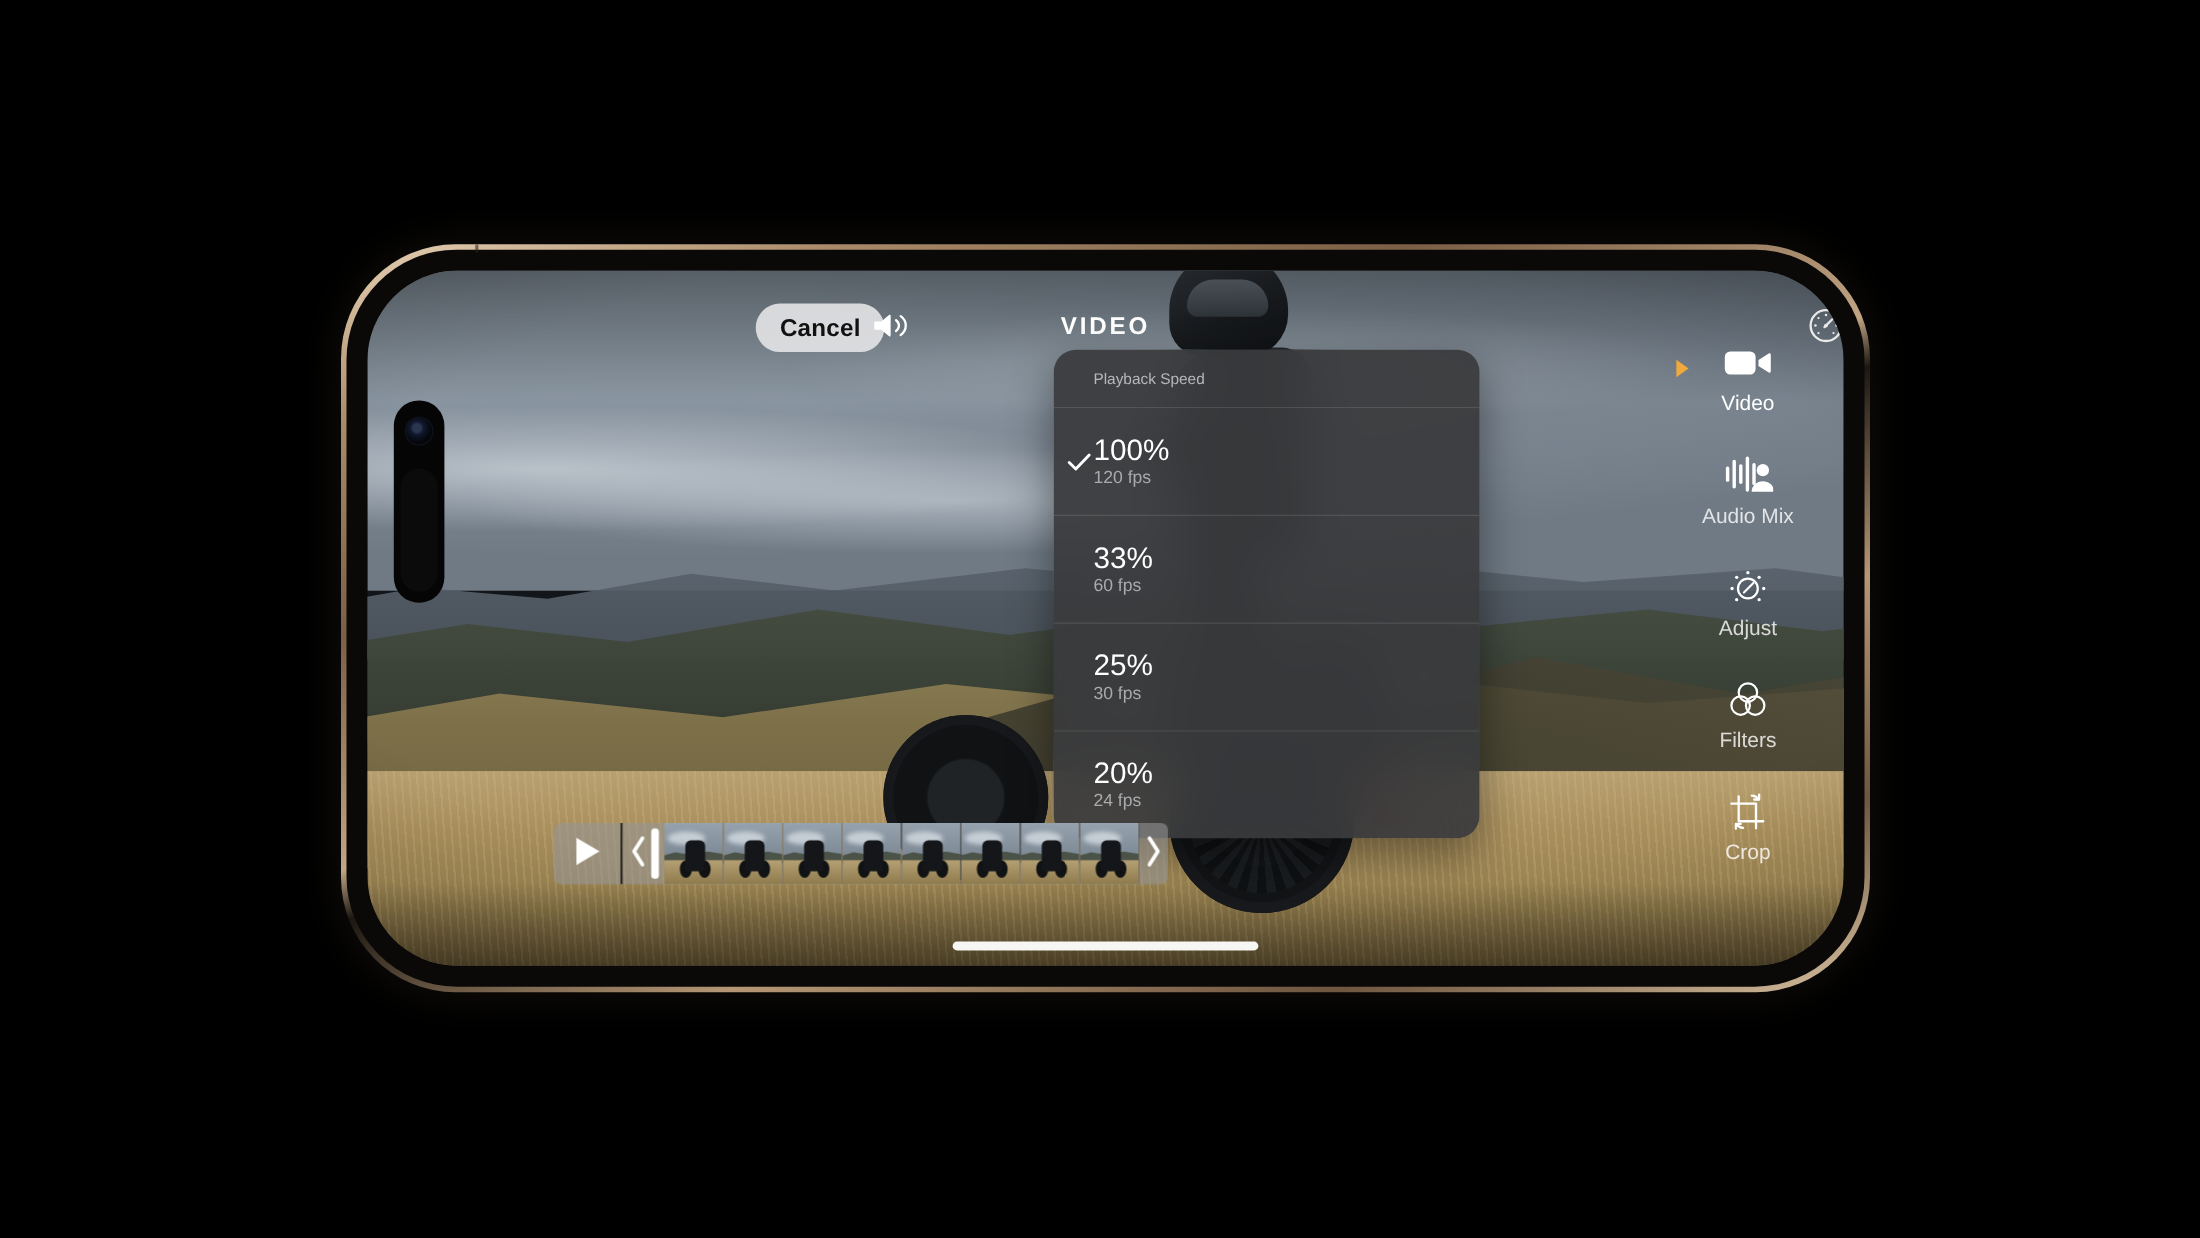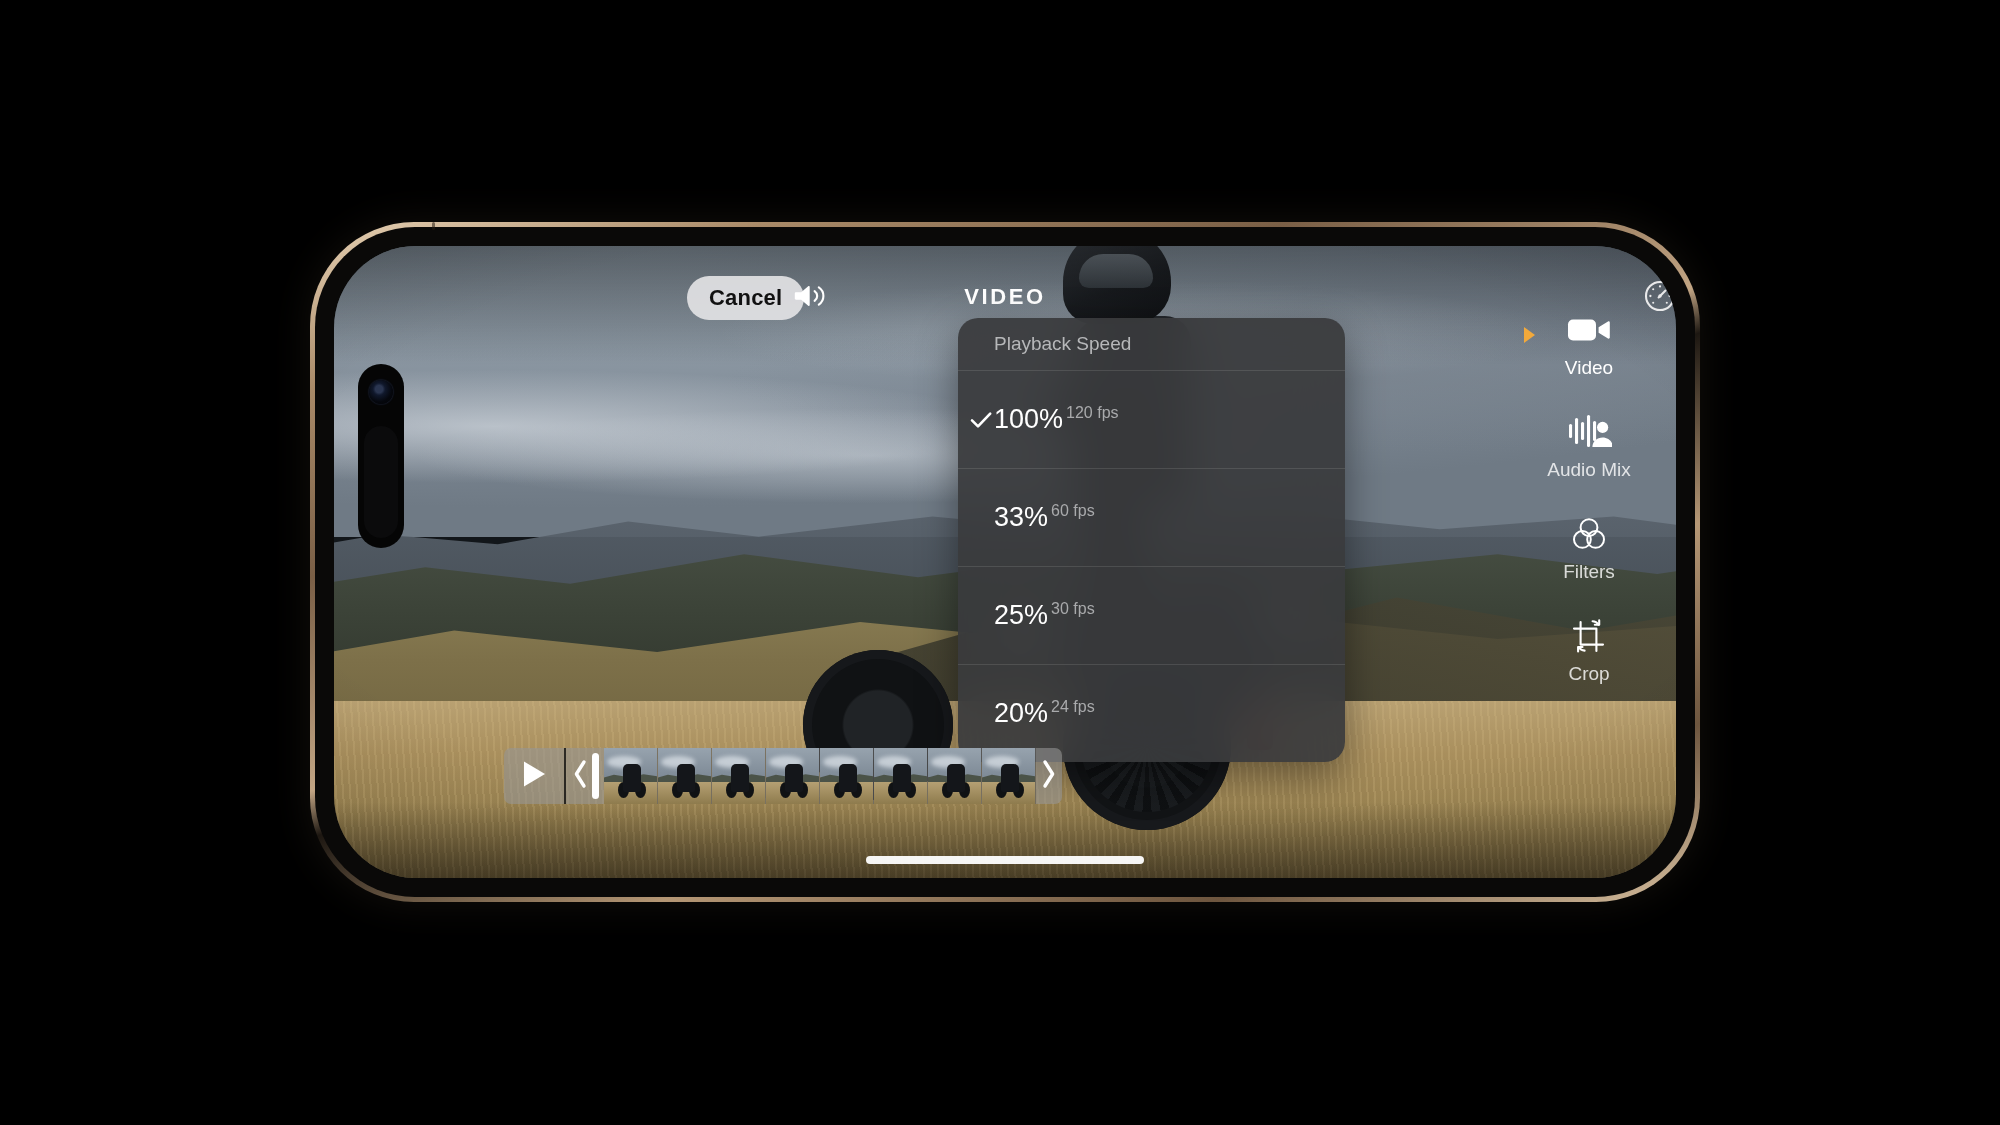--- a/index.html
+++ b/index.html
@@ -176,35 +176,35 @@
   .speed-popup {
     position:absolute; left:624px; top:72px;
     width:387px; border-radius:20px;
     background:rgba(57,58,60,.93);
     backdrop-filter: blur(22px);
     overflow:hidden;
     box-shadow: 0 14px 40px rgba(0,0,0,.42);
   }
   .popup-header {
     height:52px; display:flex; align-items:center; padding:0 0 0 36px;
-    color:#b6b7b9; font-size:19px; font-weight:400;
+    color:#b6b7b9; font-size:14px; font-weight:400;
   }
   .popup-row {
     position:relative; height:98px;
     display:flex; align-items:center;
     border-top:1px solid rgba(255,255,255,.11);
     padding-left:36px;
     cursor:pointer;
   }
   .popup-row .check {
     position:absolute; left:8px; top:50%; transform:translateY(-50%);
     width:30px; height:30px; display:flex; align-items:center; justify-content:center;
     color:#fff;
   }
-  .popup-row .rowtexts { display:flex; gap:3px; }
+  .popup-row .rowtexts { display:flex; flex-direction:column; gap:3px; }
   .popup-row .primary { color:#fff; font-size:27px; font-weight:400; line-height:1.06; }
   .popup-row .secondary { color:#a9aaac; font-size:16px; font-weight:400; line-height:1.06; }
 
   
   .tool-rail { position:absolute; right:12px; top:46px; width:150px; }
   .tool {
     position:relative;
     height:102px;
     display:flex; flex-direction:column; align-items:center; justify-content:center;
     gap:4px; cursor:pointer;
@@ -405,20 +405,39 @@
               <rect x="21" y="1" width="3.1" height="32" rx="1.5"></rect>
               <rect x="27" y="7" width="3.1" height="20" rx="1.5"></rect>
             </g>
             <circle cx="36.6" cy="13.4" r="5.6" fill="#ffffff"></circle>
             <path d="M26.4 33c0-5.4 4.6-9.4 10.2-9.4S46.8 27.6 46.8 33z" fill="#ffffff"></path>
           </svg>
         </span>
         <span class="label">Audio Mix</span>
       </div>
 
+      <div class="tool">
+
+        <span class="glyph">
+          <svg width="40" height="40" viewBox="0 0 40 40" fill="none">
+            <circle cx="20" cy="21" r="9" stroke="#ffffff" stroke-width="2"></circle>
+            <path d="M25 16 16.4 24.6" stroke="#ffffff" stroke-width="2" stroke-linecap="round"></path>
+            <g fill="#ffffff">
+              <circle cx="20" cy="6.6" r="1.5"></circle>
+              <circle cx="30.2" cy="10.8" r="1.5"></circle>
+              <circle cx="34.4" cy="21" r="1.5"></circle>
+              <circle cx="30.2" cy="31.2" r="1.5"></circle>
+              <circle cx="9.8" cy="10.8" r="1.5"></circle>
+              <circle cx="5.6" cy="21" r="1.5"></circle>
+              <circle cx="9.8" cy="31.2" r="1.5"></circle>
+            </g>
+          </svg>
+        </span>
+        <span class="label">Adjust</span>
+      </div>
 
       <div class="tool">
 
         <span class="glyph">
           <svg width="40" height="38" viewBox="0 0 40 38" fill="none" stroke="#ffffff" stroke-width="2">
             <circle cx="20" cy="12.6" r="8.4"></circle>
             <circle cx="13.4" cy="24.4" r="8.4"></circle>
             <circle cx="26.6" cy="24.4" r="8.4"></circle>
           </svg>
         </span>

